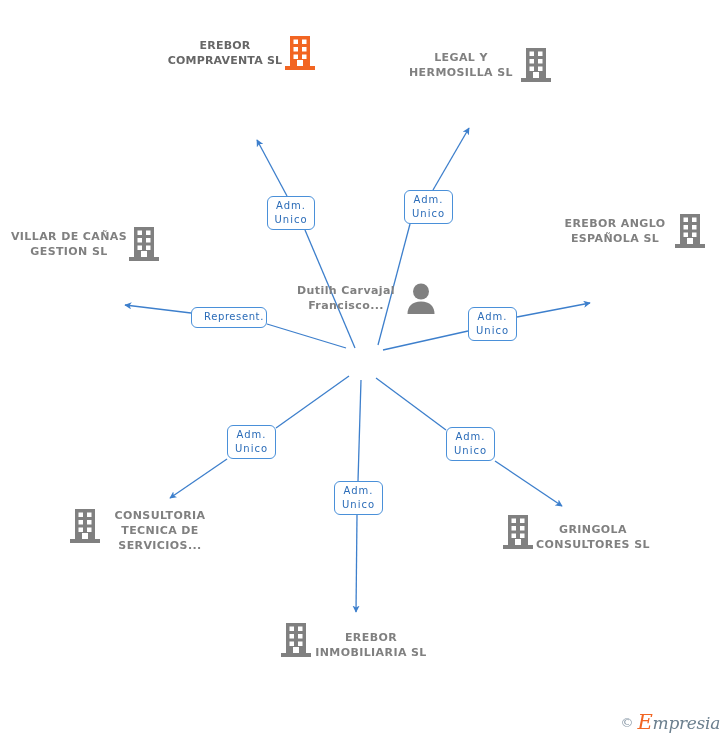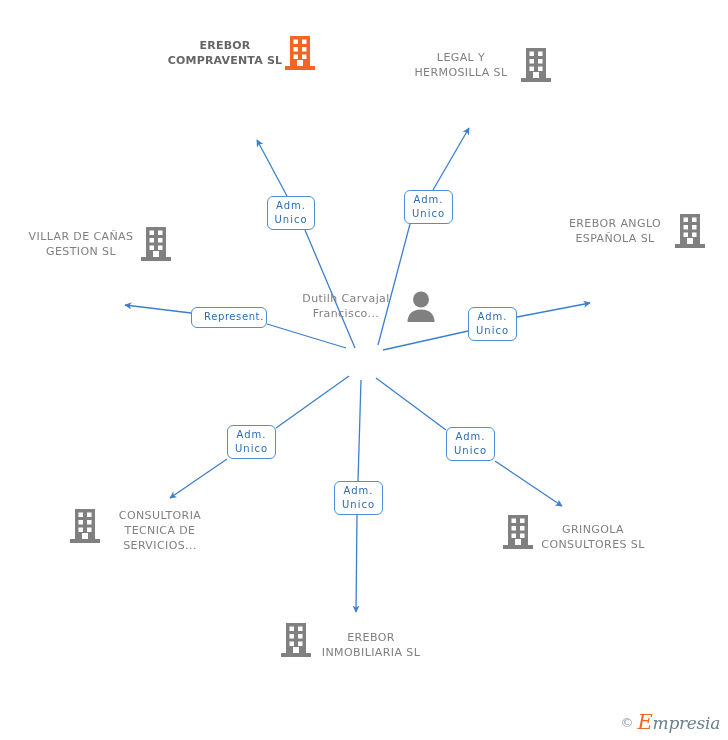--- a/index.html
+++ b/index.html
@@ -34,20 +34,21 @@
     width: 150px;
     margin-left: -75px;
   }
   .node .label {
     font-size: 11px;
     line-height: 15px;
     color: #808080;
     text-align: center;
     letter-spacing: 0.4px;
     white-space: pre-line;
+    font-weight: bold;
   }
   .node.highlight .label {
     color: #666666;
     font-weight: bold;
     letter-spacing: 0.2px;
   }
   .node .icon-wrap {
     display: block;
   }
   .node.label-top .label { order: 0; margin-bottom: 4px; }
@@ -142,21 +143,21 @@
       <line x1="361" y1="380" x2="358" y2="481" stroke="#3d7fcc" stroke-width="1.3"></line>
       <line x1="357" y1="515" x2="356" y2="612" stroke="#3d7fcc" stroke-width="1.3" marker-end="url(#arrow)"></line>
     </g>
 
     <g>
       <line x1="376" y1="378" x2="446" y2="430" stroke="#3d7fcc" stroke-width="1.3"></line>
       <line x1="495" y1="461" x2="562" y2="506" stroke="#3d7fcc" stroke-width="1.3" marker-end="url(#arrow)"></line>
     </g>
   </svg>
 
-  <div class="node label-top" style="left:364px; top:290px;">
+  <div class="node label-top" style="left:364px; top:282px;">
     <div class="label">Dutilh Carvajal Francisco...</div>
     <div class="icon-wrap">
       <svg width="36" height="32" viewBox="0 0 36 32" xmlns="http://www.w3.org/2000/svg">
         <circle cx="18" cy="9.5" r="8" fill="#808080"></circle>
         <path d="M18 19.5 C 9 19.5 4.5 24.5 4.5 32 L 31.5 32 C 31.5 24.5 27 19.5 18 19.5 Z" fill="#808080"></path>
       </svg>
     </div>
   </div>
 
   <div class="node label-top highlight" style="left:240px; top:36px;">
@@ -186,21 +187,21 @@
         <rect x="17" y="3.5" width="4.5" height="4.5" fill="#ffffff"></rect>
         <rect x="8.5" y="11" width="4.5" height="4.5" fill="#ffffff"></rect>
         <rect x="17" y="11" width="4.5" height="4.5" fill="#ffffff"></rect>
         <rect x="8.5" y="18.5" width="4.5" height="4.5" fill="#ffffff"></rect>
         <rect x="17" y="18.5" width="4.5" height="4.5" fill="#ffffff"></rect>
         <rect x="12" y="24" width="6" height="6" fill="#ffffff"></rect>
       </svg>
     </div>
   </div>
 
-  <div class="node label-top" style="left:96px; top:227px;">
+  <div class="node label-top" style="left:84px; top:227px;">
     <div class="label">VILLAR DE CAÑAS GESTION SL</div>
     <div class="icon-wrap">
       <svg width="30" height="34" viewBox="0 0 30 34" xmlns="http://www.w3.org/2000/svg">
         <rect x="5" y="0" width="20" height="30" fill="#808080"></rect>
         <rect x="0" y="30" width="30" height="4" fill="#808080"></rect>
         <rect x="8.5" y="3.5" width="4.5" height="4.5" fill="#ffffff"></rect>
         <rect x="17" y="3.5" width="4.5" height="4.5" fill="#ffffff"></rect>
         <rect x="8.5" y="11" width="4.5" height="4.5" fill="#ffffff"></rect>
         <rect x="17" y="11" width="4.5" height="4.5" fill="#ffffff"></rect>
         <rect x="8.5" y="18.5" width="4.5" height="4.5" fill="#ffffff"></rect>

